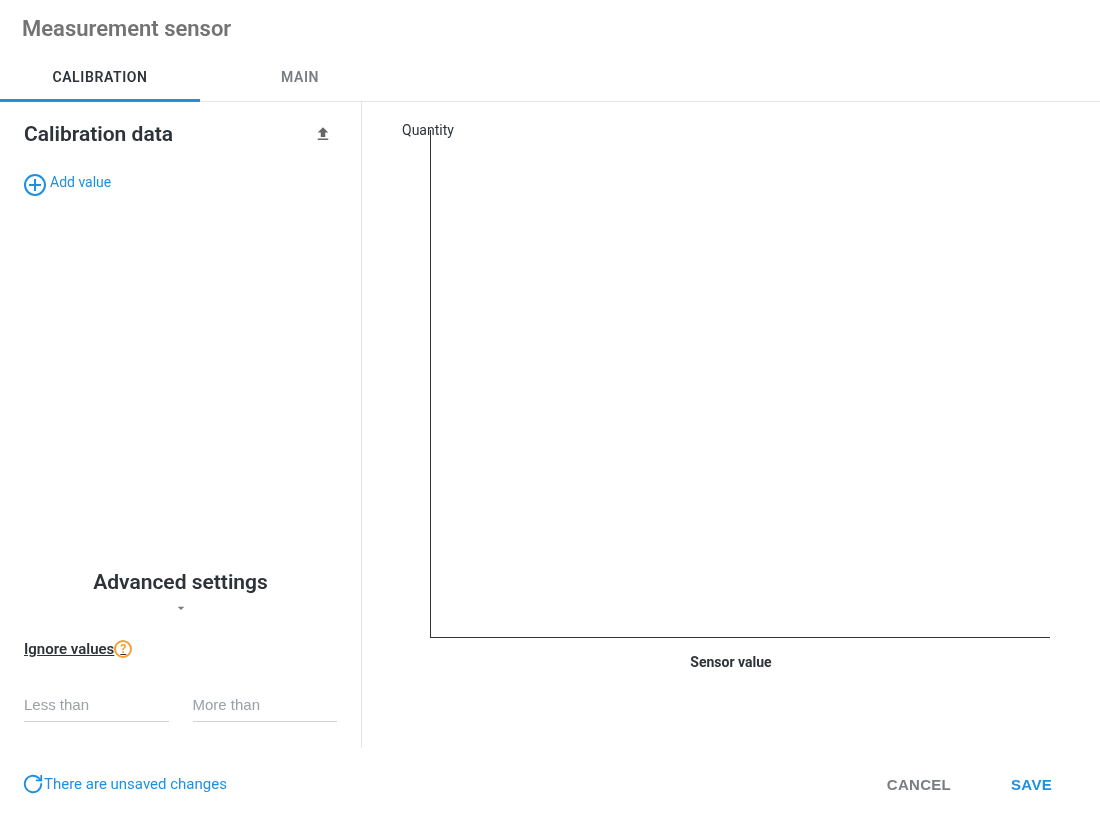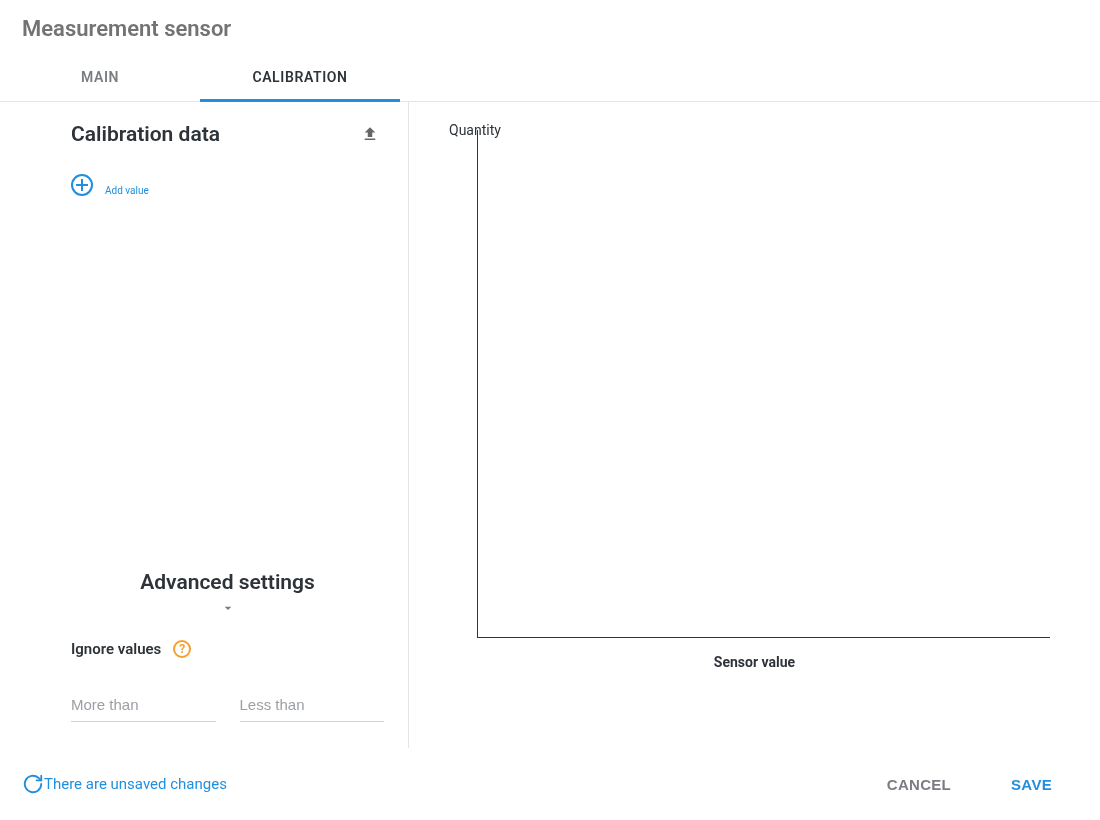--- a/index.html
+++ b/index.html
@@ -3,31 +3,31 @@
 <meta charset="utf-8">
 <style>
   * { box-sizing: border-box; margin: 0; padding: 0; }
   html, body { width: 1100px; height: 820px; font-family: -apple-system, BlinkMacSystemFont, "Segoe UI", Roboto, Arial, sans-serif; color: #2d3338; background: #fff; overflow: hidden; }
   .app { width: 1100px; height: 820px; display: flex; flex-direction: column; background:#fff; }
   .titlebar { padding: 16px 22px 14px; font-size: 22px; font-weight: 600; color:#737373; }
   .tabs { display: flex; border-bottom: 1px solid #e3e6e9; }
   .tab { padding: 14px 0 14px; width: 200px; text-align: center; font-size: 14px; letter-spacing: 0.6px; color: #797d82; cursor: pointer; font-weight:600; }
   .tab.active { color: #2d3338; border-bottom: 3px solid #1f8fde; margin-bottom:-1px; }
   .body { flex: 1; display: flex; min-height: 0; }
-  .left-pane { width: 362px; border-right: 1px solid #e3e6e9; padding: 18px 24px 6px; display: flex; flex-direction: column; margin-left: 47px; }
+  .left-pane { width: 362px; border-right: 1px solid #e3e6e9; padding: 18px 24px 6px; display: flex; flex-direction: column; }
   .section-h { display:flex; align-items:center; justify-content:space-between; }
   .section-h h2 { font-size: 21px; font-weight: 600; color:#2d3338; }
   .icon-btn { width:28px; height:28px; display:flex; align-items:center; justify-content:center; color:#666; cursor:pointer; }
-  .add-row { display:flex; align-items:flex-end; gap:12px; margin-top:26px; cursor:pointer; color:#1f8fde; font-size:10px; }
+  .add-row { display:flex; align-items:flex-start; gap:4px; margin-top:26px; cursor:pointer; color:#1f8fde; font-size:14px; }
   .add-row .plus-circle { width:22px; height:22px; border:2px solid #1f8fde; border-radius:50%; display:flex; align-items:center; justify-content:center; color:#1f8fde; font-weight:700; position:relative; }
   .add-row .plus-circle svg { display:block; }
   .spacer-flex { flex:1; }
   .adv-h { display:flex; align-items:center; justify-content:space-between; margin-top:10px;flex-direction:column; }
   .adv-h h2 { font-size: 21px; font-weight:600; }
-  .ignore-row { display:flex; align-items:flex-end; gap:12px; margin-top:18px; font-size:15px; font-weight:600; color:#2d3338; }
+  .ignore-row { display:flex; align-items:flex-end; gap:0; margin-top:18px; font-size:15px; font-weight:600; color:#2d3338;text-decoration:underline; }
   .help-circle { width:18px; height:18px; border:2px solid #f59f31; border-radius:50%; display:flex; align-items:center; justify-content:center; color:#f59f31; font-size:12px; font-weight:700; }
   .two-fields { display:flex; gap:24px; margin-top:32px; }
   .fld { flex:1; }
   .fld input { width:100%; border:none; border-bottom:1px solid #cfd3d7; padding:6px 0 8px; font-size:15px; outline:none; background:transparent; }
   .fld input::placeholder { color:#9aa0a6; }
   .divider-field { margin-top:24px; }
   .divider-field .lbl { font-size:12px; color:#9aa0a6; margin-bottom:2px; }
   .divider-field input { width:100%; border:none; border-bottom:3px solid #1f8fde; padding:4px 0 6px; font-size:16px; outline:none; background:transparent; color:#2d3338; }
   .chart-area { flex:1; position:relative; padding: 10px 30px 30px 30px; }
   .chart-y-label { position:absolute; left:40px; top:20px; font-size:14px; color:#2d3338; }
@@ -41,22 +41,22 @@
   .btn-cancel { color:#797d82; margin-right:28px; }
   .btn-save { color:#1f8fde; }
 </style>
 </head>
 <body>
 <div class="app">
 
   <div class="titlebar">Measurement sensor</div>
 
   <div class="tabs">
+    <div class="tab active">CALIBRATION</div>
     <div class="tab">MAIN</div>
-    <div class="tab active">CALIBRATION</div>
   </div>
 
   <div class="body">
     <div class="left-pane">
       <div class="section-h">
         <h2>Calibration data</h2>
         <div class="icon-btn">
           <svg width="18" height="18" viewBox="0 0 24 24" fill="#666">
               <path d="M9 16h6v-6h4l-7-7-7 7h4v6zm-4 2h14v2H5v-2z"></path>
             </svg>
@@ -83,24 +83,24 @@
         </div>
       </div>
 
       <div class="ignore-row">
         <span>Ignore values</span>
         <span class="help-circle">?</span>
       </div>
 
       <div class="two-fields">
         <div class="fld">
-          <input type="text" placeholder="More than" style="">
+          <input type="text" placeholder="Less than" style="">
         </div>
         <div class="fld">
-          <input type="text" placeholder="Less than" style="">
+          <input type="text" placeholder="More than" style="">
         </div>
       </div>
 
 
       <div style="height:20px"></div>
     </div>
 
     <div class="chart-area">
       <div class="chart-y-label">Quantity</div>
       <div class="axes"></div>

